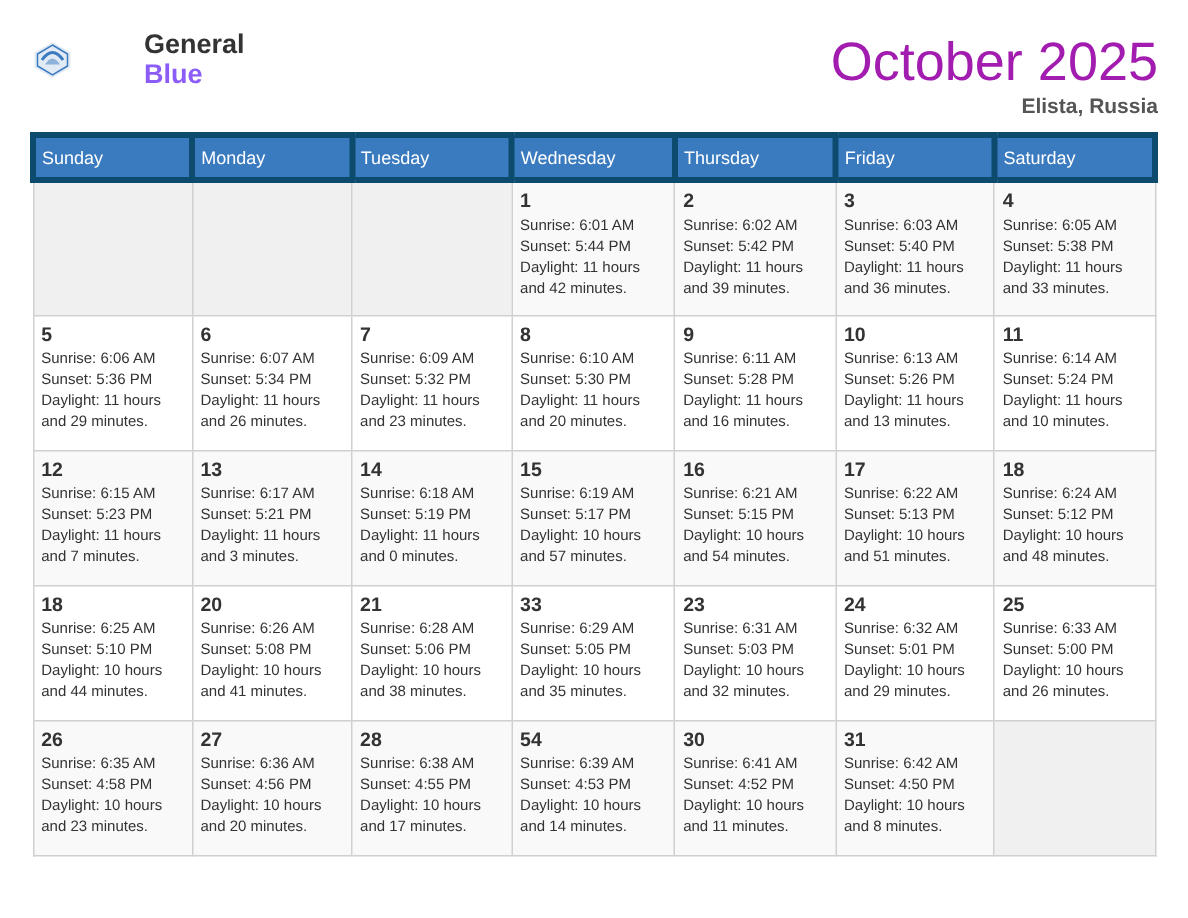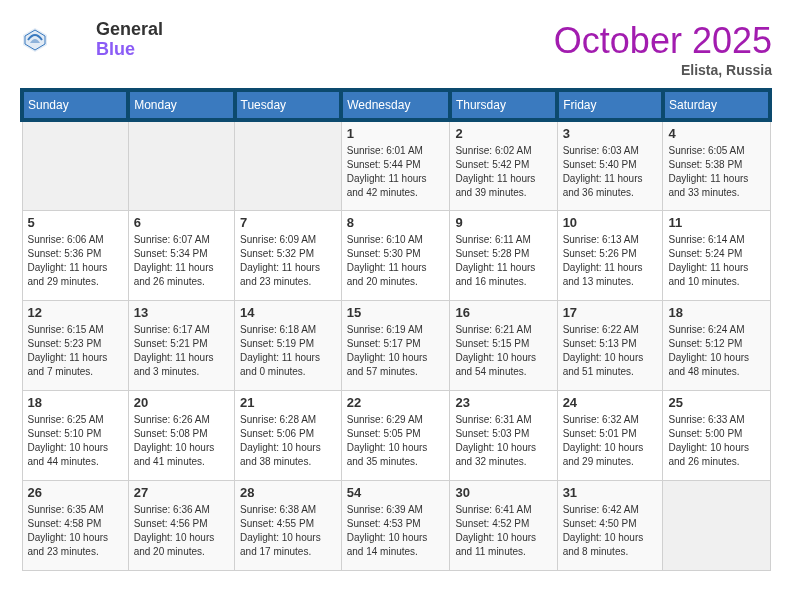--- a/index.html
+++ b/index.html
@@ -215,21 +215,21 @@
         </td>
         <td>
           <span class="day-num">20</span>
           <div class="day-info">Sunrise: 6:26 AM<br>Sunset: 5:08 PM<br>Daylight: 10 hours and 41 minutes.</div>
         </td>
         <td>
           <span class="day-num">21</span>
           <div class="day-info">Sunrise: 6:28 AM<br>Sunset: 5:06 PM<br>Daylight: 10 hours and 38 minutes.</div>
         </td>
         <td>
-          <span class="day-num">22</span>
+          <span class="day-num">33</span>
           <div class="day-info">Sunrise: 6:29 AM<br>Sunset: 5:05 PM<br>Daylight: 10 hours and 35 minutes.</div>
         </td>
         <td>
           <span class="day-num">23</span>
           <div class="day-info">Sunrise: 6:31 AM<br>Sunset: 5:03 PM<br>Daylight: 10 hours and 32 minutes.</div>
         </td>
         <td>
           <span class="day-num">24</span>
           <div class="day-info">Sunrise: 6:32 AM<br>Sunset: 5:01 PM<br>Daylight: 10 hours and 29 minutes.</div>
         </td>

